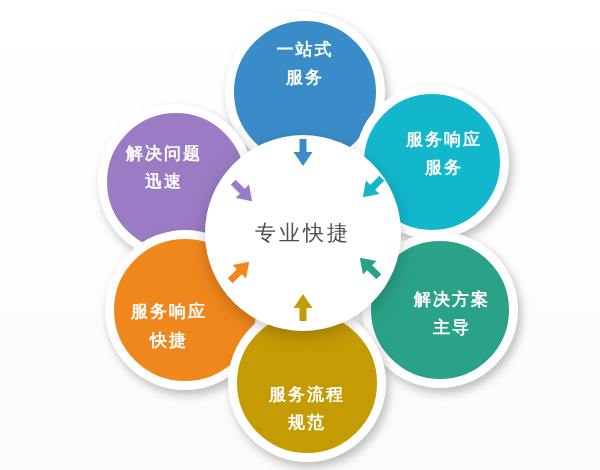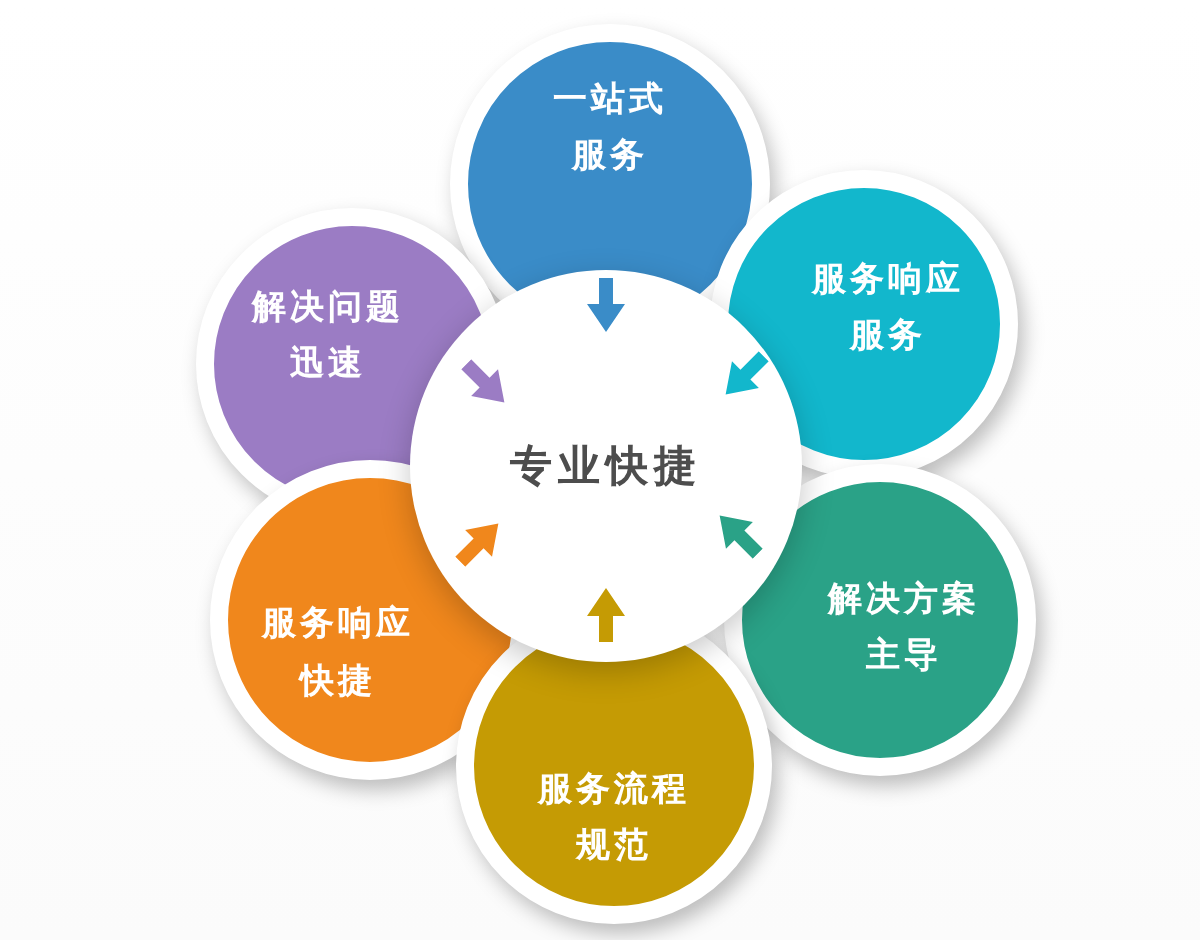--- a/index.html
+++ b/index.html
@@ -58,21 +58,21 @@
     border-radius: 50%;
     background: #ffffff;
     box-shadow: 0 5px 16px rgba(0,0,0,0.22);
     z-index: 5;
     display: flex;
     align-items: center;
     justify-content: center;
   }
   .center-circle .center-label {
     font-size: 21px;
-    font-weight: bold;
+    font-weight: normal;
     letter-spacing: 3px;
     color: #4d4d4d;
   }
   .arrow {
     position: absolute;
     width: 28px; height: 24px;
     z-index: 6;
   }
   .arrow svg { display: block; width: 28px; height: 24px; }
   .arrow-top          { left: 289px; top: 141px; transform: rotate(90deg); }

